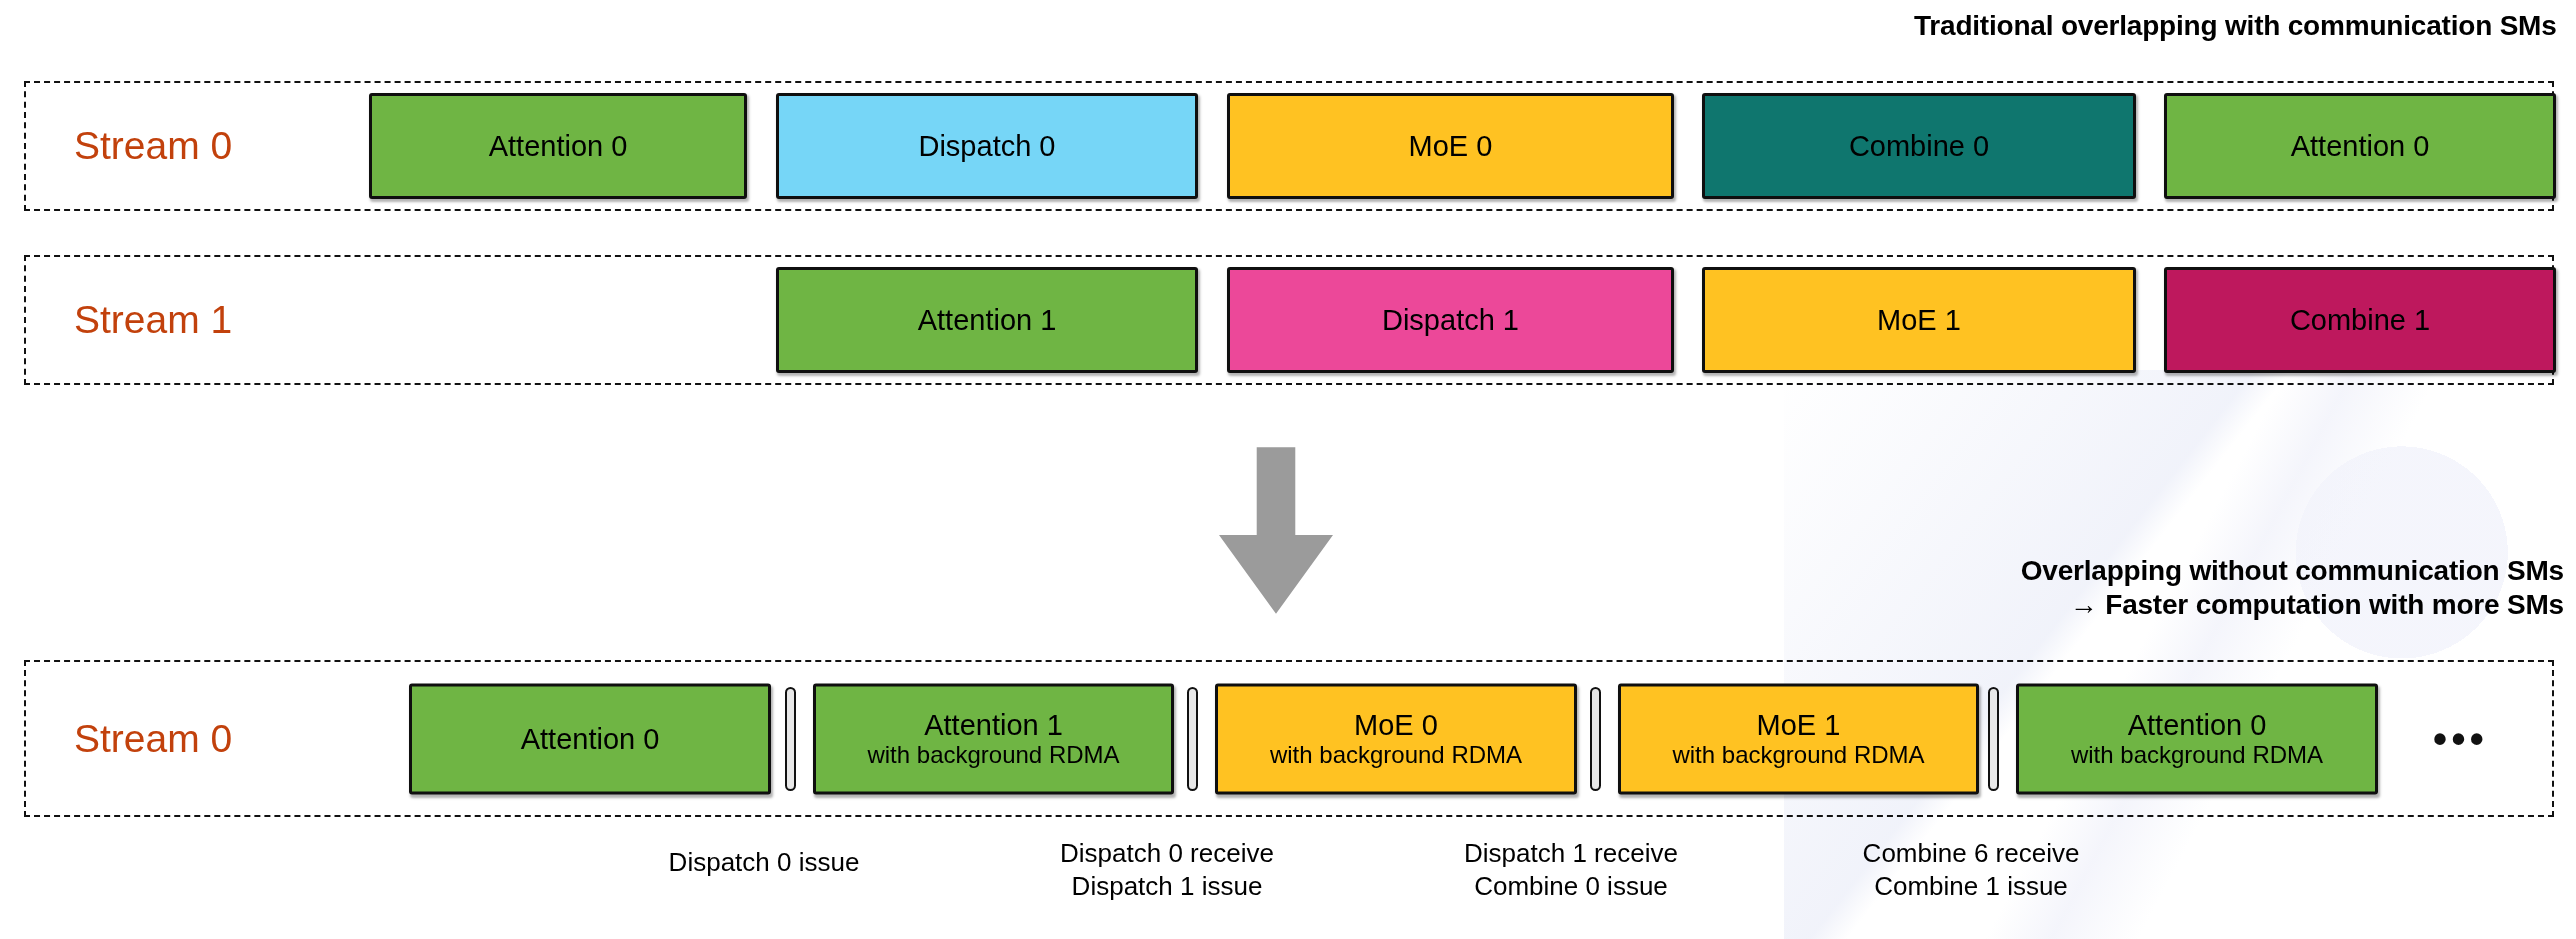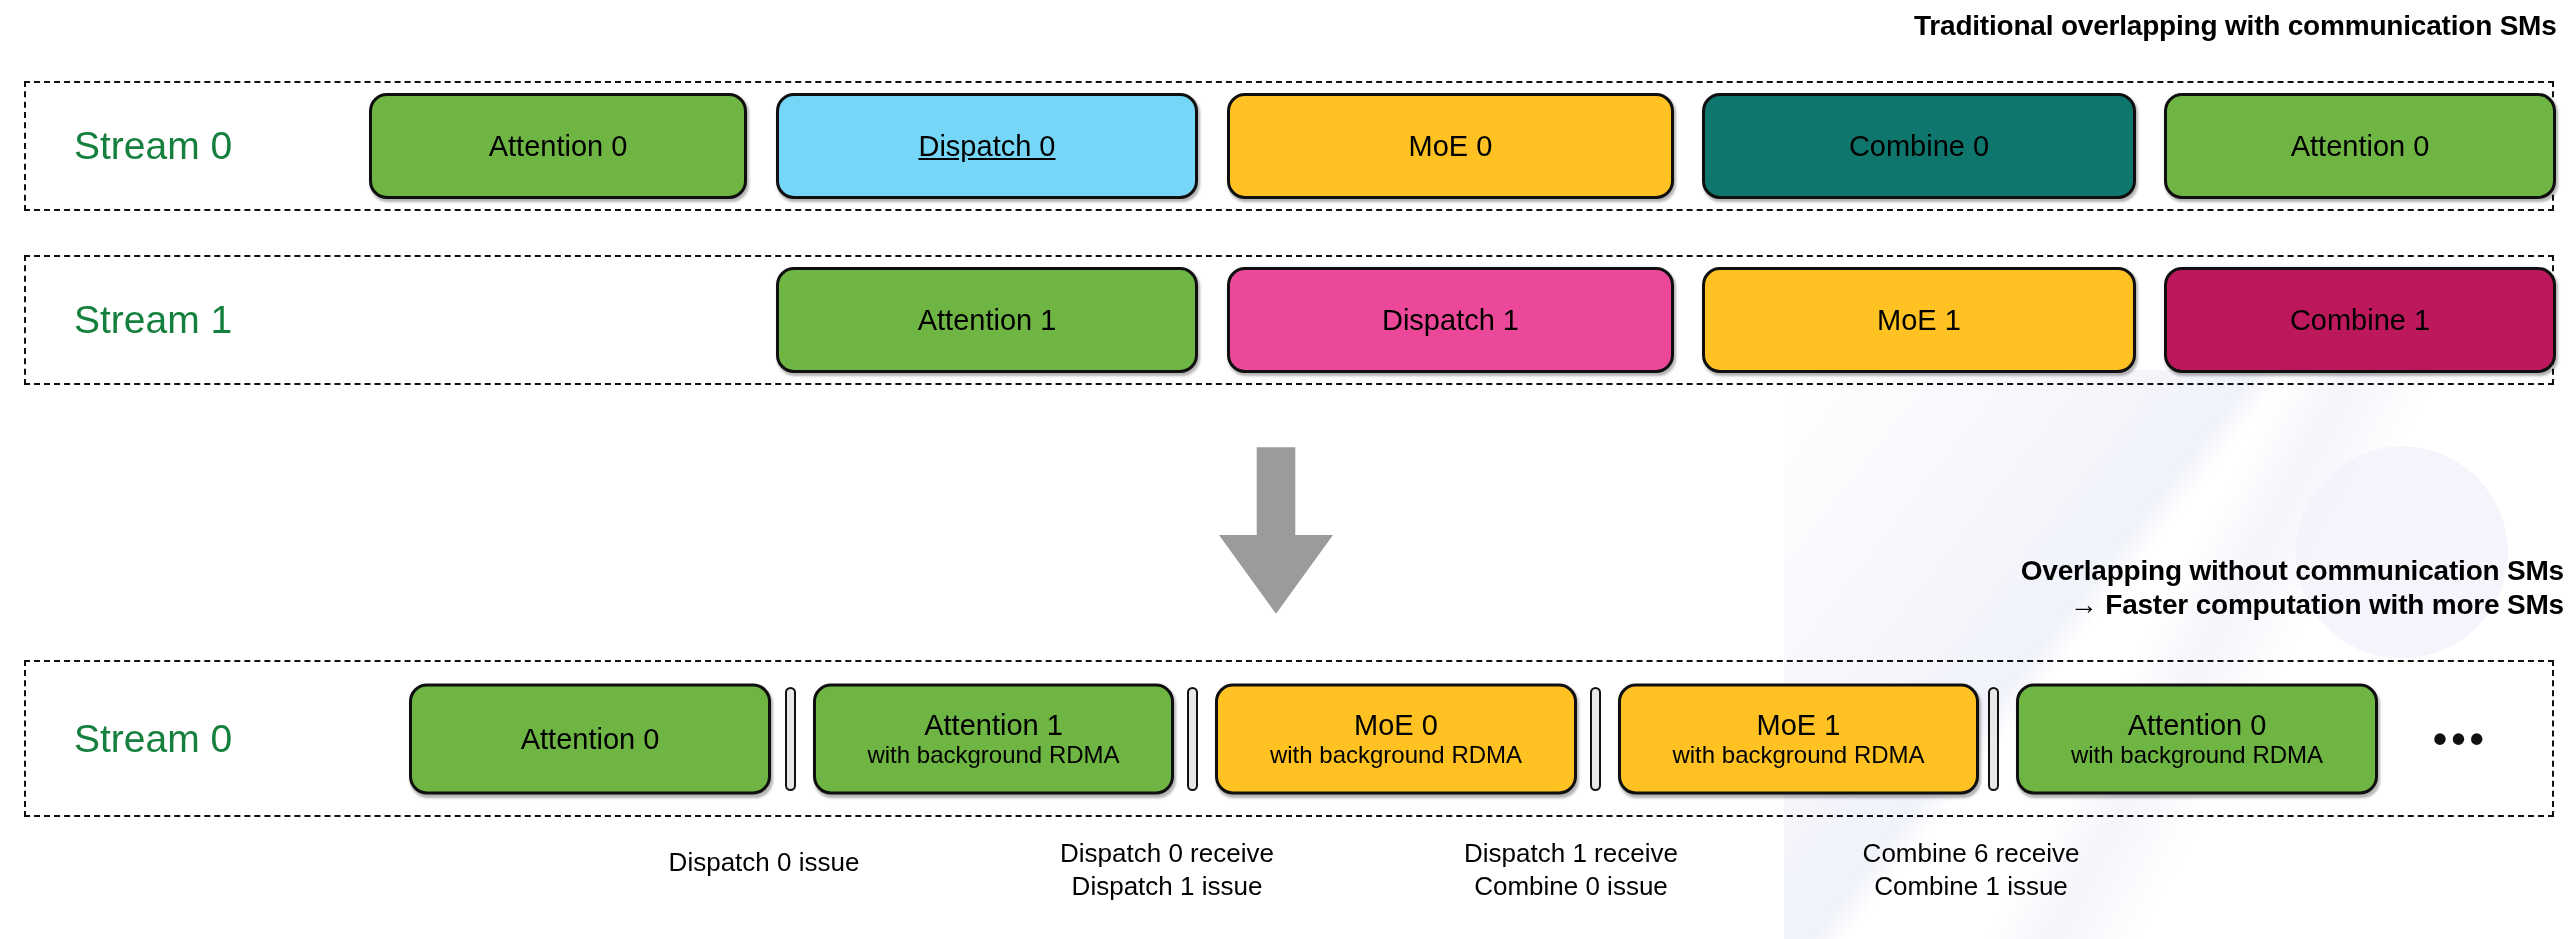--- a/index.html
+++ b/index.html
@@ -42,35 +42,35 @@
   #lane-stream0-top{left:24px;top:81px;width:2530px;height:130px;}
   #lane-stream1   {left:24px;top:255px;width:2530px;height:130px;}
   #lane-stream0-bottom{left:24px;top:660px;width:2530px;height:157px;}
 
   .lane-label{
     position:absolute;
     left:48px;
     top:50%;
     transform:translateY(-50%);
     font-size:39px;
-    color:#15803d;
+    color:#c2410c;
     white-space:nowrap;
   }
 
   .track{
     position:absolute;
     left:0;top:0;right:0;bottom:0;
   }
 
   .block{
     position:absolute;
     top:50%;
     transform:translateY(-50%);
     border:3.5px solid #0f0f0f;
-    border-radius:18px;
+    border-radius:3px;
     box-sizing:border-box;
     display:flex;
     flex-direction:column;
     align-items:center;
     justify-content:center;
     color:#000;
     text-align:left;
     box-shadow:1.8px 2.6px 2.6px rgba(0,0,0,.30);
   }
   .block .t1{font-size:29px;line-height:1.12;white-space:nowrap;}
@@ -118,21 +118,21 @@
 <div class="watermark"></div>
 
 <div class="caption" id="caption-top">Traditional overlapping with communication SMs</div>
 
 <div class="lane" id="lane-stream0-top">
   <div class="lane-label">Stream 0</div>
   <div class="track">
       <div class="block single" style="left: 343px; width: 378px; height: 106px; background: rgb(111, 181, 68); border-color: rgb(15, 15, 15);">
         <div class="t1">Attention 0</div>
       </div>
-      <div class="block single" style="left: 750px; width: 422px; height: 106px; background: rgb(118, 214, 247); border-color: rgb(15, 15, 15); text-decoration: underline;">
+      <div class="block single" style="left: 750px; width: 422px; height: 106px; background: rgb(118, 214, 247); border-color: rgb(15, 15, 15);">
         <div class="t1">Dispatch 0</div>
       </div>
       <div class="block single" style="left: 1201px; width: 447px; height: 106px; background: rgb(255, 194, 34); border-color: rgb(15, 15, 15);">
         <div class="t1">MoE 0</div>
       </div>
       <div class="block single" style="left: 1676px; width: 434px; height: 106px; background: #0f766e; border-color: rgb(15, 15, 15);">
         <div class="t1">Combine 0</div>
       </div>
       <div class="block single" style="left: 2138px; width: 392px; height: 106px; background: rgb(111, 181, 68); border-color: rgb(15, 15, 15);">
         <div class="t1">Attention 0</div>

